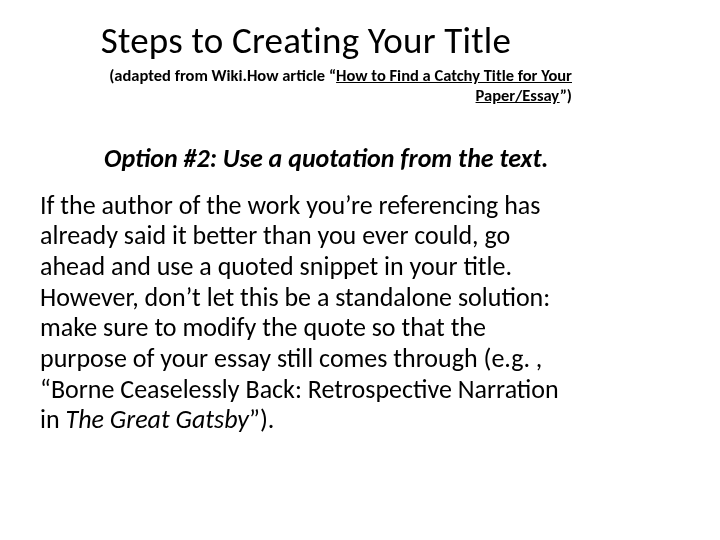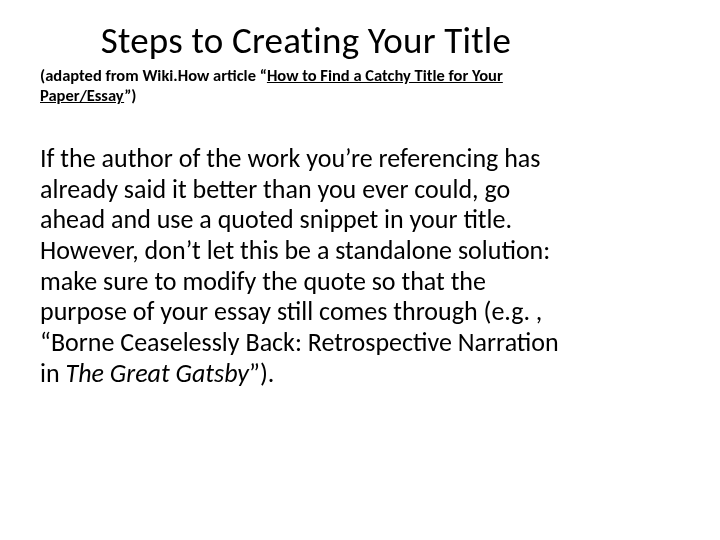--- a/index.html
+++ b/index.html
@@ -20,21 +20,21 @@
   .title {
     font-size: 37px;
     font-weight: 400;
     text-align: center;
     margin: 0 0 2px 0;
     letter-spacing: 0.2px;
   }
   .subtitle {
     font-size: 16.5px;
     font-weight: 700;
-    text-align: left;
+    text-align: right;
     margin: 0 auto 38px auto;
   }
   .subtitle .link {
     text-decoration: underline;
   }
   .body {
     font-size: 26px;
     line-height: 1.18;
   }
   .step-line {
@@ -61,18 +61,19 @@
 
 <div class="slide">
 
   <h1 class="title">Steps to Creating Your Title</h1>
 
   <div class="subtitle">
     <span>(adapted from Wiki.How article “</span><span class="link">How to Find a Catchy Title for Your Paper/Essay</span><span>”)</span>
   </div>
 
   <div class="body">
+    <div class="option-line">Option #2: Use a quotation from the text.</div>
     <div class="para">
       <span>If the author of the work you’re referencing has already said it better than you ever could, go ahead and use a quoted snippet in your title. However, don’t let this be a standalone solution: make sure to modify the quote so that the purpose of your essay still comes through (e.g. , “Borne Ceaselessly Back: Retrospective Narration in </span><span class="ital">The Great Gatsby</span><span>”).</span>
     </div>
   </div>
 
 </div>
 
 </body></html>

